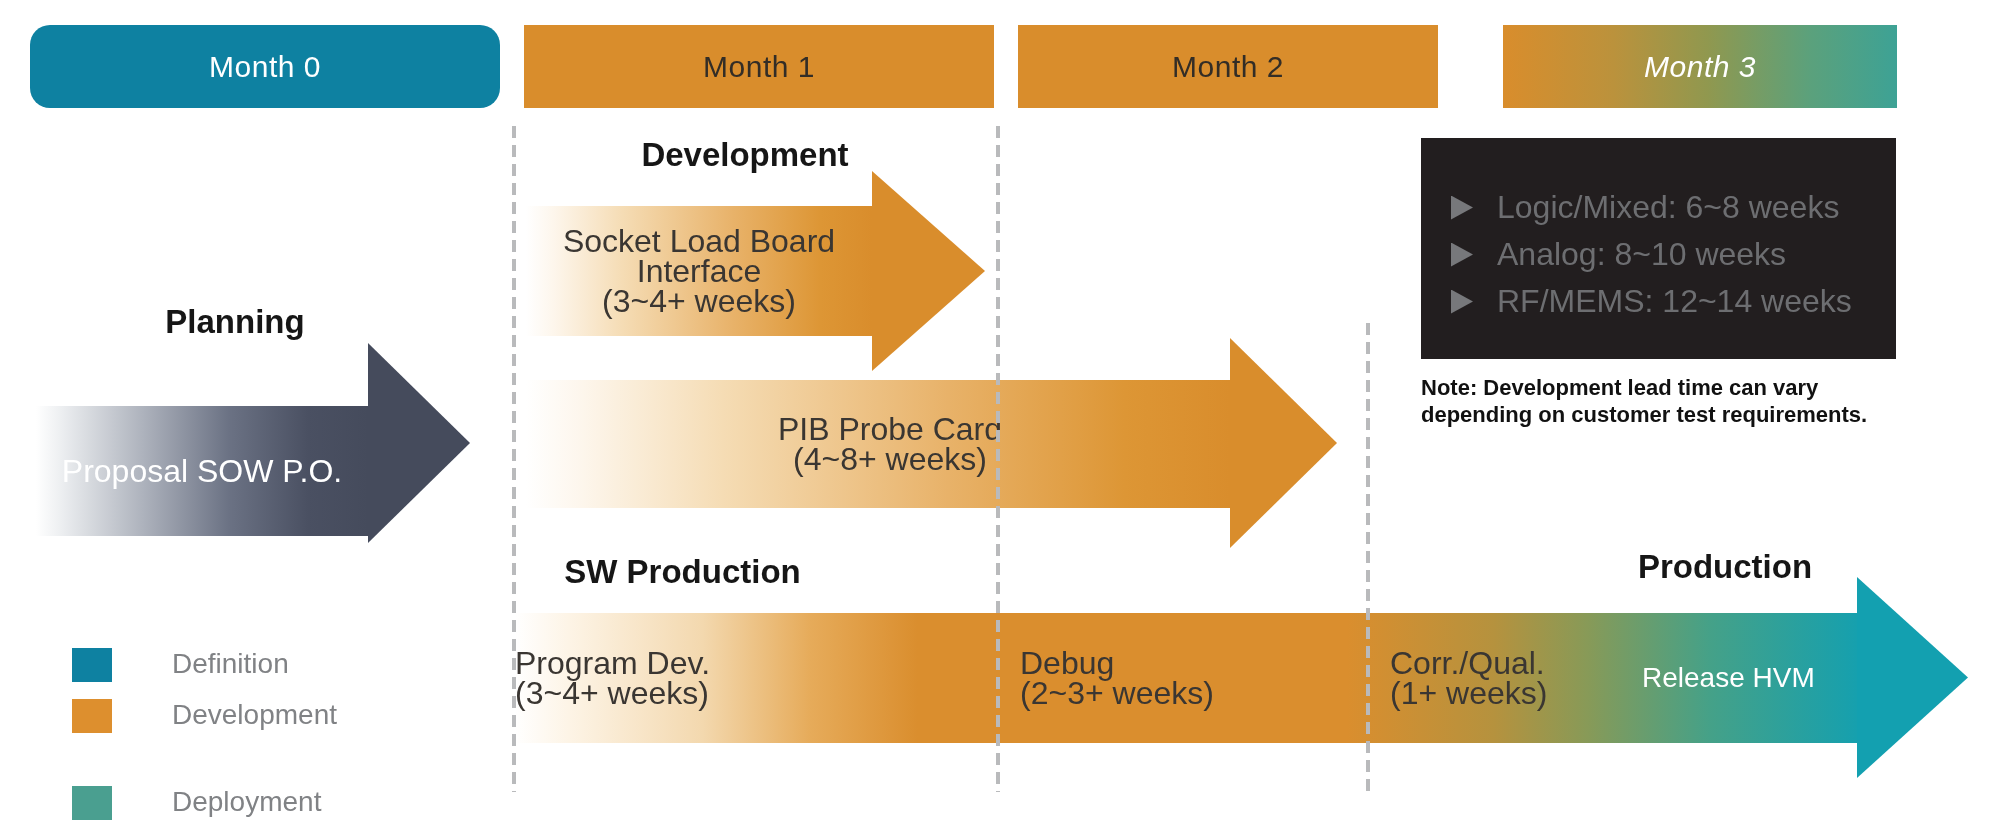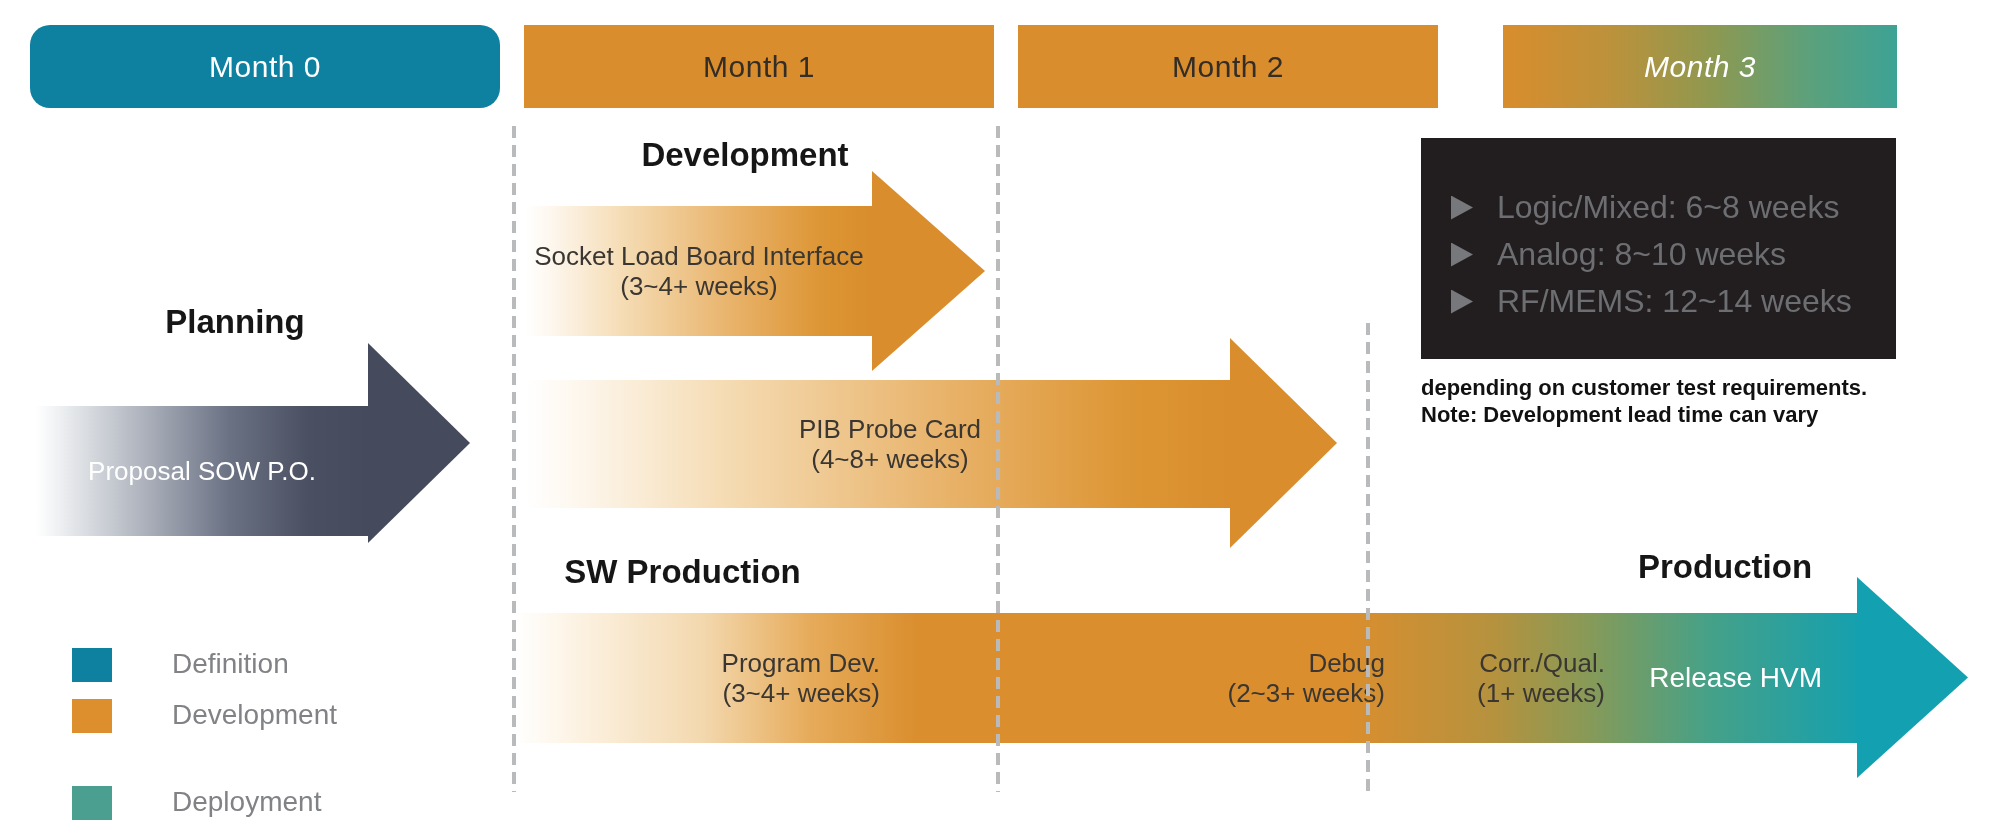--- a/index.html
+++ b/index.html
@@ -29,39 +29,39 @@
   .sec-title{
     position:absolute;font-size:33px;font-weight:bold;color:#161616;text-align:center;z-index:4;
   }
   .t-planning{left:100px;width:270px;top:303px;}
   .t-development{left:610px;width:270px;top:136px;}
   .t-sw{left:515px;width:335px;top:553px;}
   .t-production{left:1560px;width:330px;top:548px;}
   
   .abody{position:absolute;z-index:2;display:flex;flex-direction:column;align-items:center;justify-content:center;}
   .ahead{position:absolute;z-index:2;clip-path:polygon(0 0,100% 50%,0 100%);}
-  .alabel{font-size:26px;line-height:30px;color:#3a3632;text-align:center;}
+  .alabel{font-size:32px;line-height:30px;color:#3a3632;text-align:center;}
   .alabel.white{color:#ffffff;}
   
   .plan-body{left:36px;top:378px;width:332px;height:130px;
     background:linear-gradient(90deg,#ffffff 0%,#eef0f2 7%,#aeb3bd 32%,#6b7284 58%,#4a5062 82%,#454b5c 100%);margin-top:28px;}
   .plan-head{left:368px;top:343px;width:102px;height:200px;background:#454b5c;}
   
   .orange-grad{background:linear-gradient(90deg,#ffffff 0%,#fdf6ec 8%,#f5dcb4 28%,#e8b269 60%,#dd9635 85%,#d98d2c 100%);}
   .sock-body{left:526px;top:206px;width:346px;height:130px;}
   .sock-head{left:872px;top:171px;width:113px;height:200px;background:#d98d2c;}
   .pib-body{left:526px;top:380px;width:704px;height:128px;}
   .pib-head{left:1230px;top:338px;width:107px;height:210px;background:#d98d2c;}
   .pib-label{position:absolute;left:174px;top:0;width:380px;height:100%;
     display:flex;flex-direction:column;align-items:center;justify-content:center;}
   
   .sw-body{left:515px;top:613px;width:1342px;height:130px;
     background:linear-gradient(90deg,#ffffff 0%,#fdf4e6 4%,#f3d8ae 14%,#e6ab5a 22%,#da8e2e 30%,#da8e2e 62%,#b5923e 73%,#879a58 80%,#45a188 89%,#16a0ae 100%);}
   .sw-head{left:1857px;top:577px;width:111px;height:201px;background:#13a0b0;}
-  .phase{position:absolute;top:0;height:100%;display:flex;flex-direction:column;align-items:flex-end;justify-content:center;}
+  .phase{position:absolute;top:0;height:100%;display:flex;flex-direction:column;align-items:flex-start;justify-content:center;}
   .ph-program{left:0px;width:365px;}
   .ph-debug{left:505px;width:365px;}
   .ph-corr{left:875px;width:215px;}
   .ph-release{left:1127px;width:180px;}
   .ph-release .alabel{font-size:28px;}
   
   .panel{
     position:absolute;left:1421px;top:138px;width:475px;height:221px;background:#221e1f;z-index:3;
     display:flex;flex-direction:column;justify-content:center;padding-top:12px;box-sizing:border-box;
   }
@@ -145,22 +145,22 @@
       <div class="lt-bullet"></div>
       <div class="lt-text">Analog: 8~10 weeks</div>
     </div>
     <div class="lt-row">
       <div class="lt-bullet"></div>
       <div class="lt-text">RF/MEMS: 12~14 weeks</div>
     </div>
   </div>
 
   <div class="note">
+    <div>Note: Development lead time can vary</div>
     <div>depending on customer test requirements.</div>
-    <div>Note: Development lead time can vary</div>
   </div>
 
   <div class="legend-item lg1">
     <div class="lg-swatch" style="background: rgb(14, 129, 161);"></div>
     <div class="lg-label">Definition</div>
   </div>
   <div class="legend-item lg2">
     <div class="lg-swatch" style="background: rgb(221, 143, 46);"></div>
     <div class="lg-label">Development</div>
   </div>

